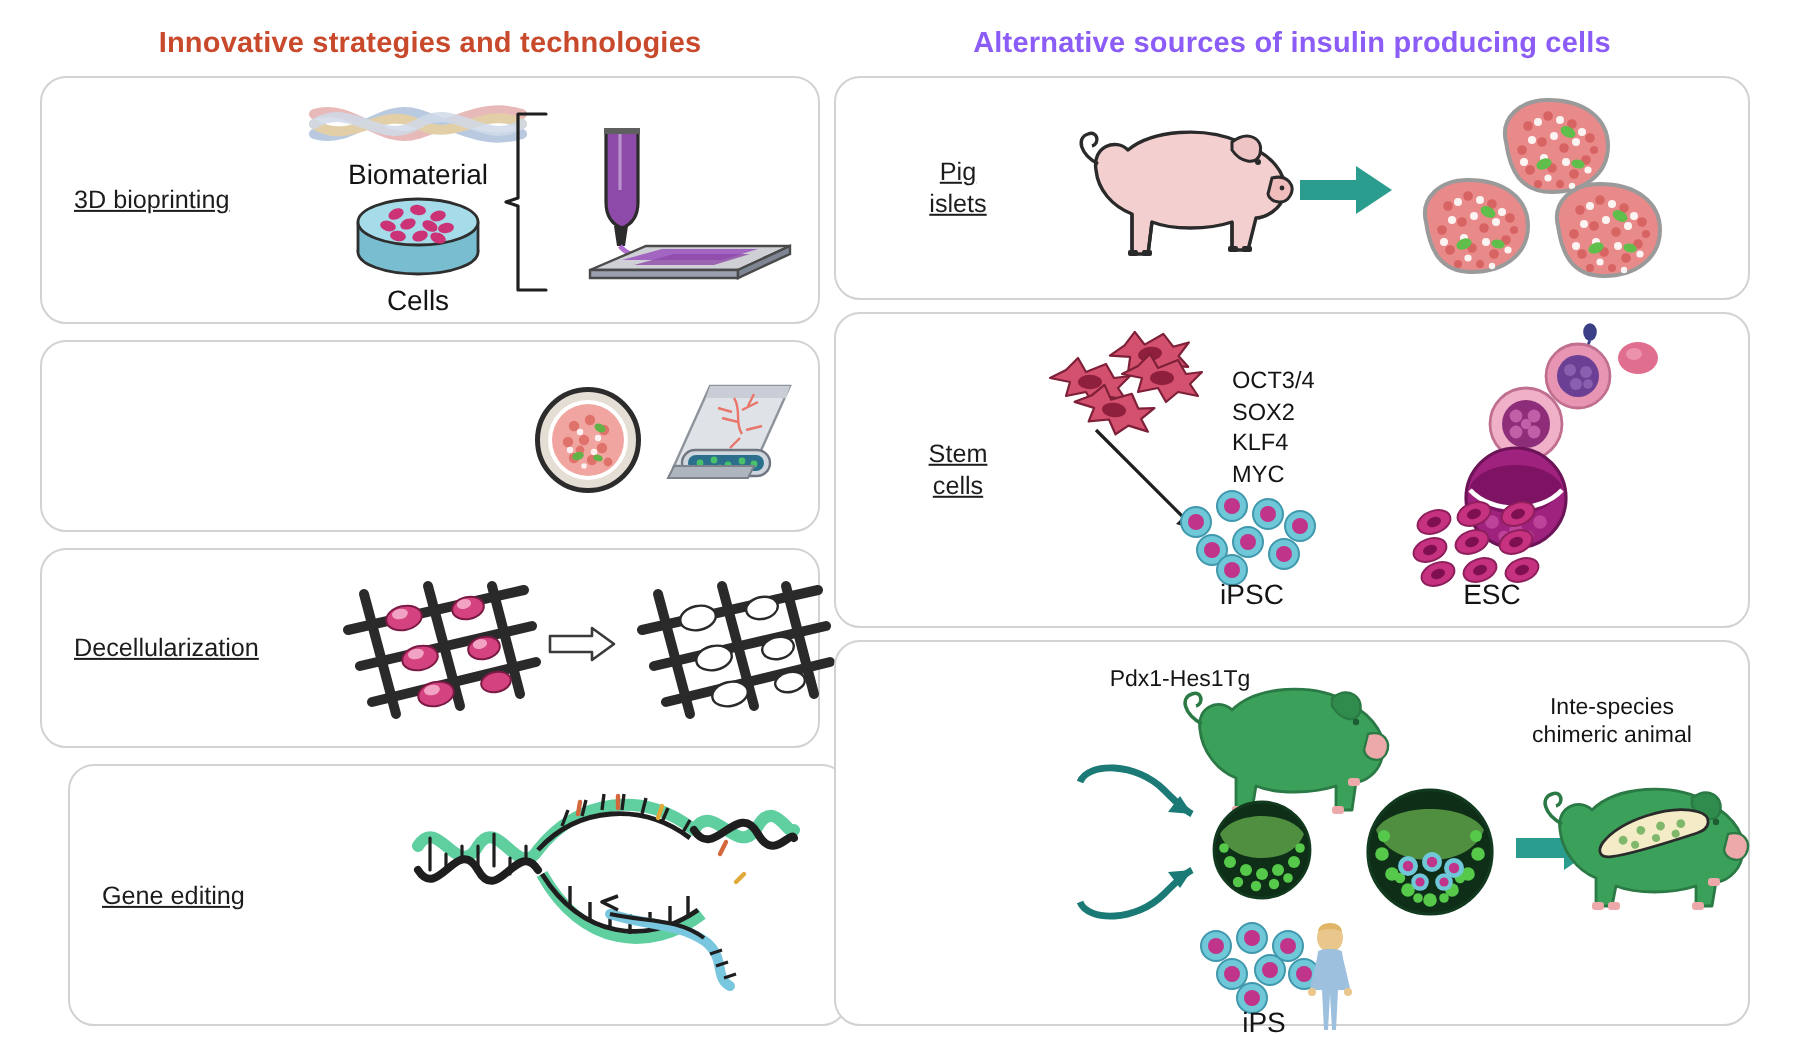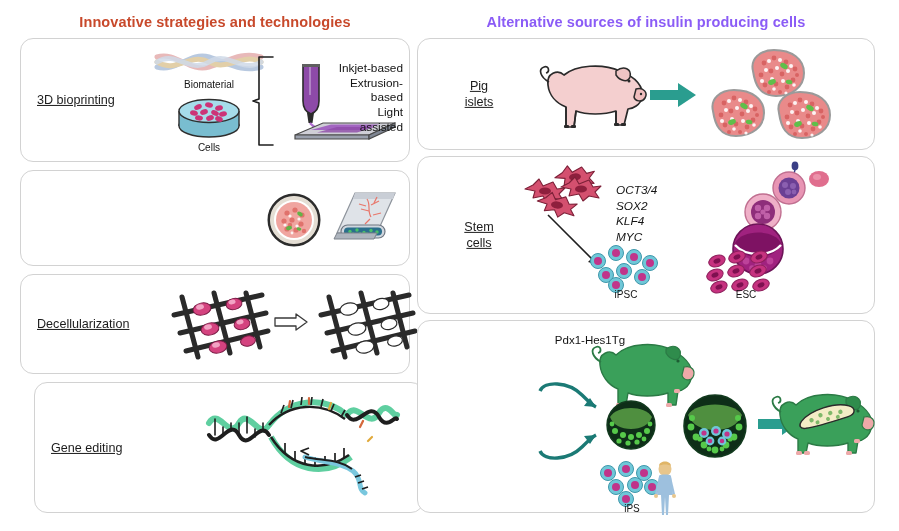--- a/index.html
+++ b/index.html
@@ -24,21 +24,21 @@
     position:absolute;background:#ffffff;border:1px solid #d2d2d2;
     border-radius:13px;box-sizing:border-box;
   }
   .card-label{
     position:absolute;font-size:12.6px;color:#1c1c1c;line-height:1.28;text-decoration:underline;
   }
   .label-left{left:16px;top:50%;transform:translateY(-50%);white-space:nowrap;}
   .label-right{left:24px;top:50%;transform:translateY(-50%);text-align:center;width:74px;}
 
   .art{position:absolute;}
-  .cap{position:absolute;font-size:10px;color:#141414;text-align:center;white-space:nowrap;}
+  .cap{position:absolute;font-size:14px;color:#141414;text-align:center;white-space:nowrap;}
   .multiline{position:absolute;font-size:11.8px;line-height:1.25;color:#141414;}
 
   svg{display:block;overflow:visible;}
 </style>
 </head>
 <body>
 
 <div class="figure">
 
   <div class="col-title" id="title-left" style="color:#c8492b">Innovative strategies and technologies</div>
@@ -104,25 +104,20 @@
           <path d="M12 74 L40 62 L112 62 L86 74 Z" fill="#cfcfd6" stroke="#4a4a4a" stroke-width="1.2"></path>
           <path d="M12 74 L86 74 L86 78 L12 78 Z" fill="#9aa0ad" stroke="#4a4a4a" stroke-width="1.2"></path>
           <path d="M86 74 L112 62 L112 66 L86 78 Z" fill="#7f8693" stroke="#4a4a4a" stroke-width="1.2"></path>
 
           <path d="M28 69 L48 63.5 L96 63.5 L78 69 Z" fill="#a05cc0" opacity=".92"></path>
           <path d="M34 71.5 L54 66 L92 66 L74 71.5 Z" fill="#8d4aa8" opacity=".8"></path>
         </g>
       </svg>
     </span>
 
-    <div class="multiline" style="left:316px;top:22px;text-align:right;width:66px;">
-      <div>Inkjet-based</div>
-      <div>Extrusion-based</div>
-      <div>Light assisted</div>
-    </div>
   </div>
 
   <div class="card" id="card-encapsulation" style="left:20px;top:170px;width:390px;height:96px;">
 
 
     <span class="art" style="left:246px;top:22px;">
       <svg width="54" height="54" viewBox="0 0 54 54">
         <circle cx="27" cy="27" r="25" fill="#ffffff" stroke="#2c2c2c" stroke-width="3"></circle>
         <circle cx="27" cy="27" r="22" fill="none" stroke="#e4ded4" stroke-width="4"></circle>
         <circle cx="27" cy="27" r="18" fill="#f0a5a0"></circle>
@@ -431,21 +426,21 @@
       </svg>
     </span>
 
     <span class="art" style="left:128px;top:56px;">
       <svg width="62" height="60" viewBox="0 0 62 60">
         <line x1="2" y1="2" x2="52" y2="52" stroke="#1f1f1f" stroke-width="1.6"></line>
         <path d="M52 52 L42 49 L49 42 Z" fill="#1f1f1f"></path>
       </svg>
     </span>
 
-    <div class="multiline" style="left:198px;top:26px;line-height:1.32;font-style:italic;">
+    <div class="multiline" style="left:198px;top:26px;line-height:1.32;">
       <div>OCT3/4</div>
       <div>SOX2</div>
       <div>KLF4</div>
       <div>MYC</div>
     </div>
 
     <span class="art" style="left:172px;top:88px;">
       <svg width="72" height="42" viewBox="0 0 72 42">
         <defs>
           <g id="ipscCell">
@@ -665,20 +660,24 @@
         </g>
       </svg>
     </span>
 
     <span class="art" style="left:340px;top:92px;">
       <svg width="40" height="22" viewBox="0 0 40 22">
         <path d="M0 6 L24 6 L24 0 L40 11 L24 22 L24 16 L0 16 Z" fill="#2a9d8f"></path>
       </svg>
     </span>
 
+    <div class="multiline" style="left:318px;top:26px;text-align:center;width:140px;font-size:11.5px;">
+      <div>Inte-species</div>
+      <div>chimeric animal</div>
+    </div>
 
     <span class="art" style="left:348px;top:62px;">
       <svg width="108" height="78" viewBox="0 0 108 78">
         <path d="M14 32 C12 20 24 16 30 22 C42 10 70 8 88 18 C102 26 108 36 105 46
                  C103 54 96 58 92 58 L90 70 L82 70 L82 60
                  C70 64 52 64 42 60 L40 70 L32 70 L32 56
                  C22 52 15 42 14 32 Z" fill="#3aa05a" stroke="#2b7a45" stroke-width="1.4" stroke-linejoin="round"></path>
         <path d="M98 34 C106 32 110 38 107 44 C104 49 97 47 96 42 Z" fill="#eda9a9" stroke="#2b7a45" stroke-width="1.2"></path>
         <path d="M80 16 C88 10 96 15 94 23 C92 29 84 27 80 20 Z" fill="#2f8c4c" stroke="#2b7a45" stroke-width="1.2"></path>
         <circle cx="92" cy="28" r="1.6" fill="#1d5c33"></circle>

